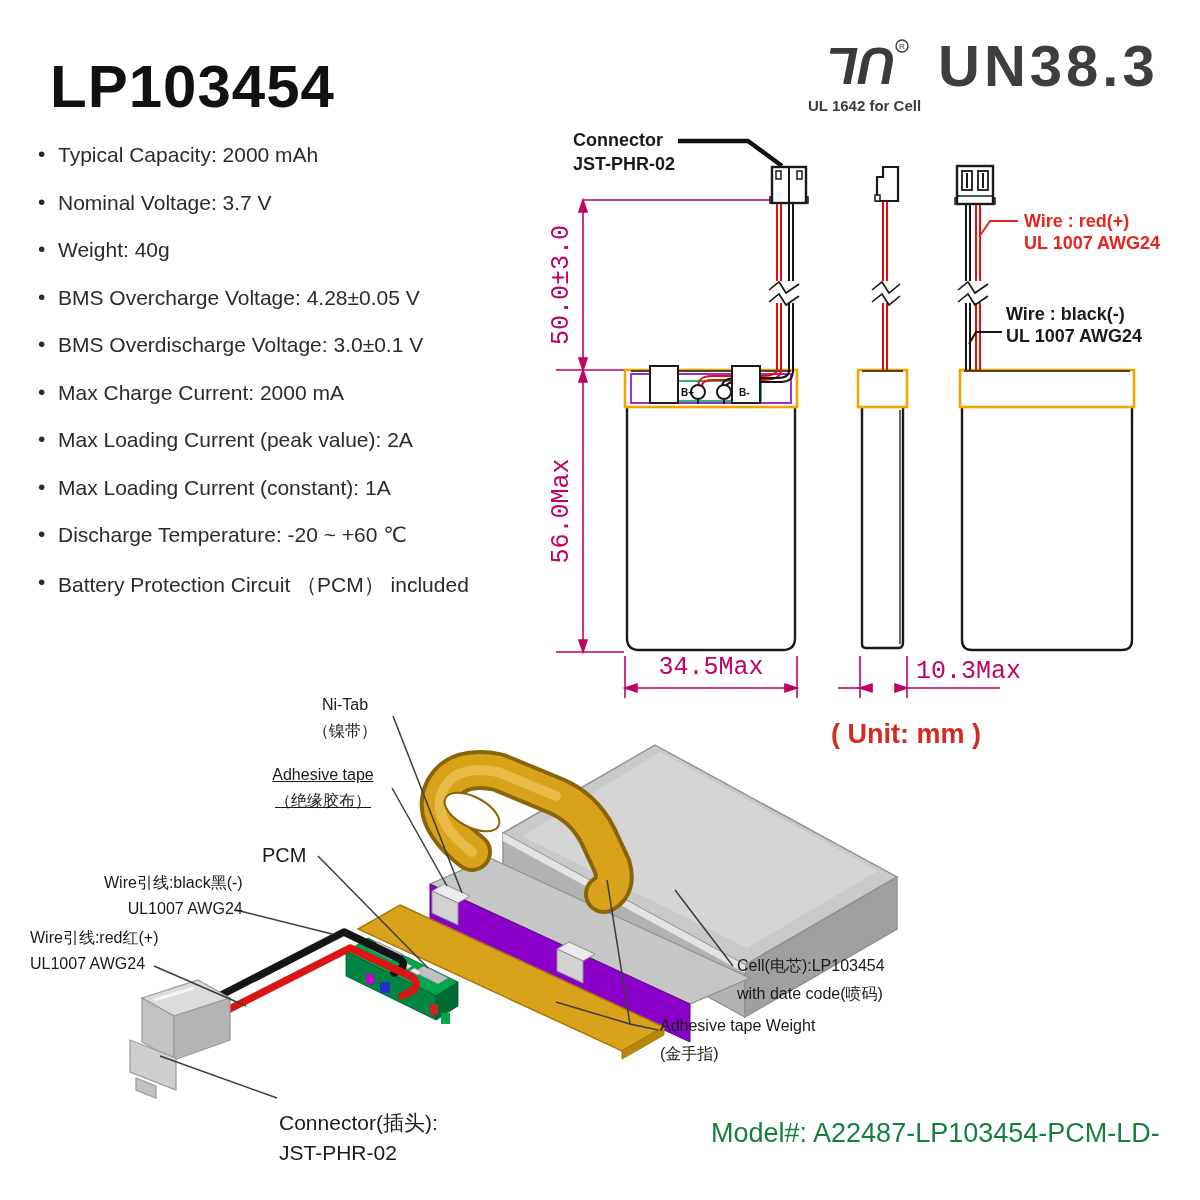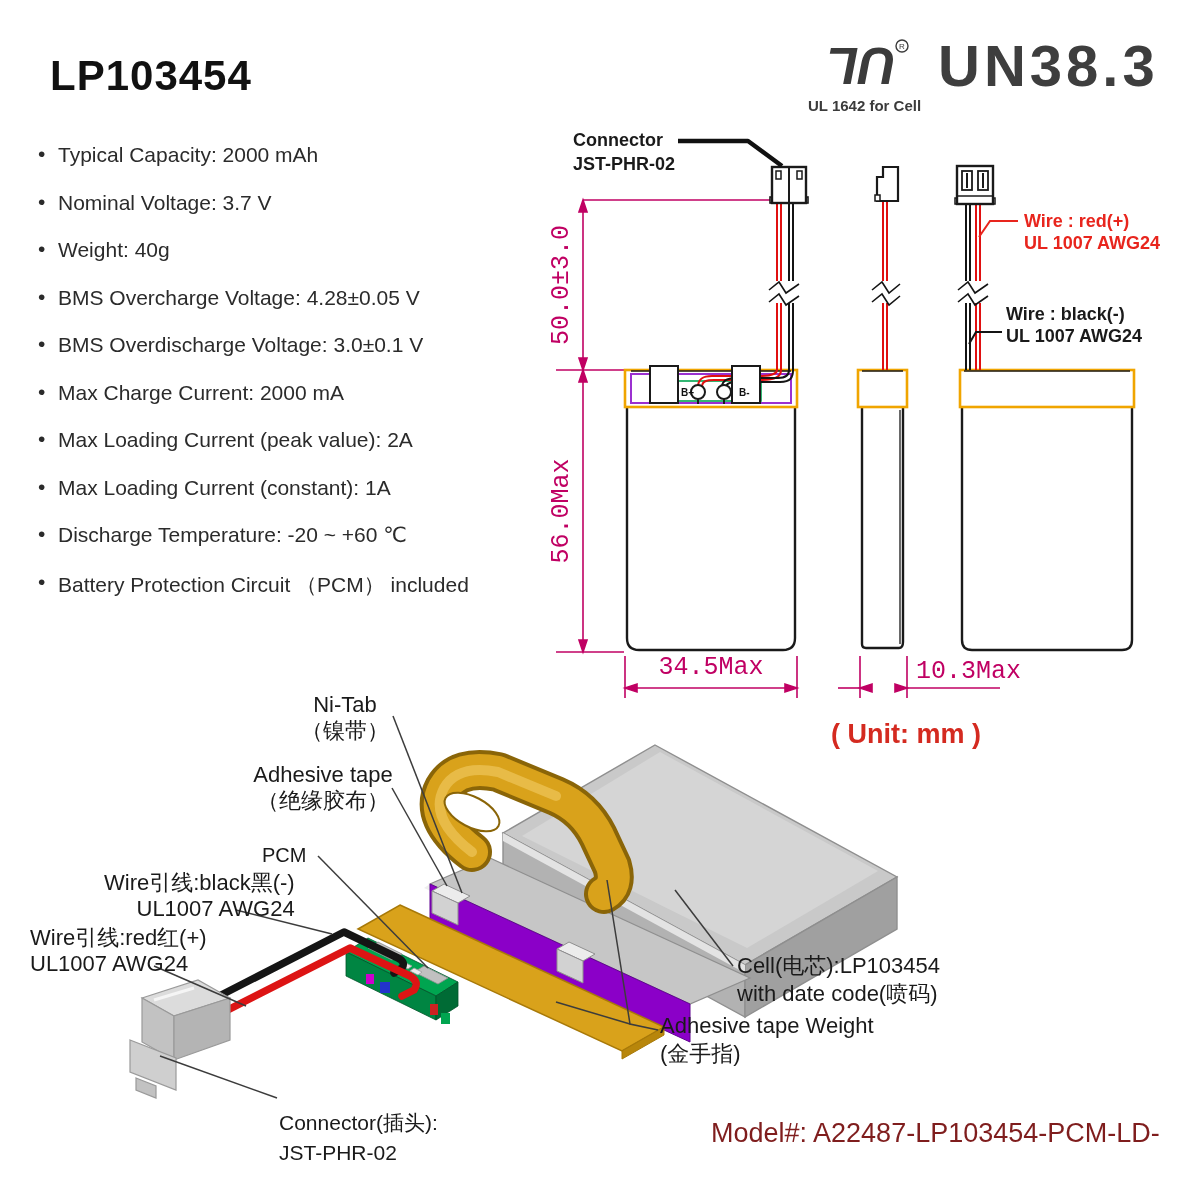--- a/index.html
+++ b/index.html
@@ -1,29 +1,29 @@
 <!DOCTYPE html>
 <html><head>
 <meta charset="utf-8">
 <style>
   html,body{margin:0;padding:0;background:#ffffff;}
   #stage{position:relative;width:1200px;height:1200px;background:#fff;overflow:hidden;
          font-family:"Liberation Sans","DejaVu Sans",sans-serif;color:#222;}
   .abs{position:absolute;}
-  #title{left:50px;top:52px;font-size:42px;font-weight:bold;color:#111;letter-spacing:1px;}
+  #title{left:50px;top:52px;font-size:60px;font-weight:bold;color:#111;letter-spacing:1px;}
   #un-mark{left:938px;top:32px;font-size:58px;font-weight:bold;color:#3e3e3e;letter-spacing:4px;}
   #ul-caption{left:808px;top:97px;font-size:15px;font-weight:bold;color:#3b3b3b;}
   #spec-list{left:36px;top:143px;width:560px;list-style:none;margin:0;padding:0;}
   #spec-list li{position:relative;padding-left:22px;margin-bottom:23.5px;font-size:21px;color:#2b2b2b;}
   #spec-list li:before{content:"•";position:absolute;left:2px;top:-1px;color:#2b2b2b;}
   #unit-note{left:831px;top:719px;font-size:27px;font-weight:600;color:#d42a20;}
-  #model-line{left:711px;top:1118px;font-size:27px;color:#7f1d1d;}
-  .xlabel{font-size:22px;color:#1a1a1a;line-height:26px;}
+  #model-line{left:711px;top:1118px;font-size:27px;color:#15803d;}
+  .xlabel{font-size:16px;color:#1a1a1a;line-height:26px;}
   #lbl-nitab{left:265px;top:692px;width:160px;text-align:center;}
-  #lbl-adhesive{left:238px;top:762px;width:170px;text-align:center;}
+  #lbl-adhesive{left:238px;top:762px;width:170px;text-align:center;text-decoration:underline;}
   #lbl-pcm{left:262px;top:842px;font-size:20px;}
   #lbl-wblack{left:104px;top:870px;text-align:right;}
   #lbl-wred{left:30px;top:925px;}
   #lbl-conn2{left:279px;top:1108px;font-size:21px;line-height:30px;}
   #lbl-cell{left:737px;top:952px;line-height:28px;}
   #lbl-kapton{left:660px;top:1012px;line-height:28px;}
   svg{position:absolute;left:0;top:0;}
   svg text{font-family:"Liberation Sans","DejaVu Sans",sans-serif;}
   .dimtxt{font-family:"Liberation Mono","DejaVu Sans Mono",monospace;font-size:25px;fill:#c00063;}
   .dwlabel{font-weight:bold;font-size:18px;fill:#1a1a1a;}

